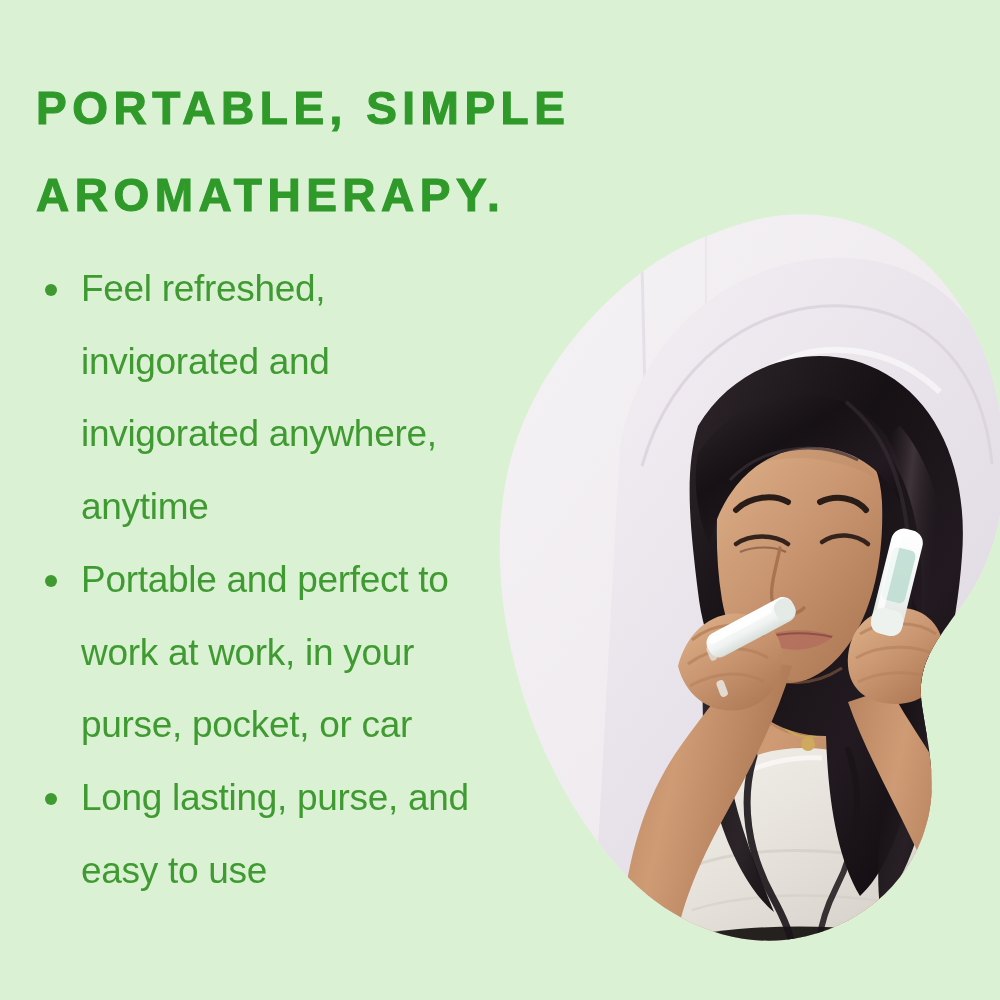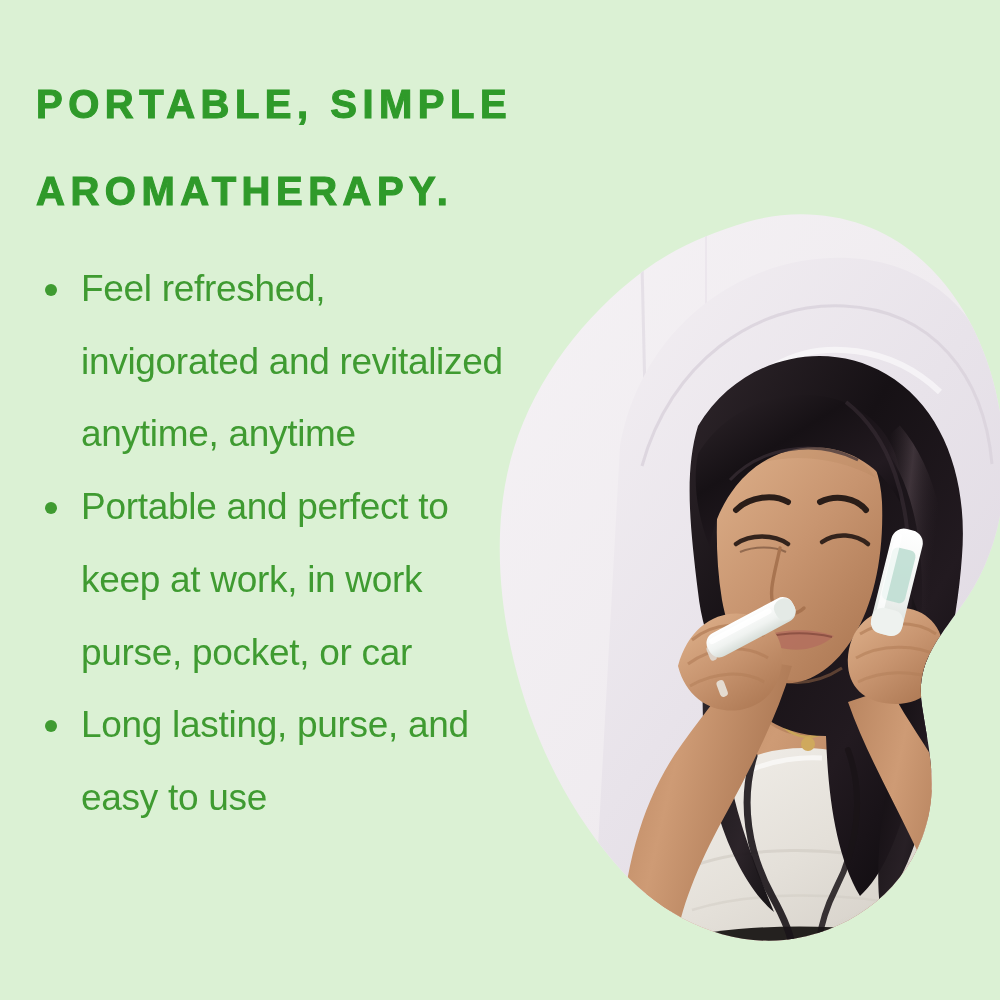--- a/index.html
+++ b/index.html
@@ -24,21 +24,21 @@
 
   
   #heading {
     position: absolute;
     left: 36px;
     top: 34px;
     width: 700px;
     color: #2f9a2a;
     font-family: "Liberation Sans", sans-serif;
     font-weight: 700;
-    font-size: 40px;
+    font-size: 46px;
     line-height: 87px;
     letter-spacing: 5.5px;
     text-transform: uppercase;
     white-space: pre-line;
     -webkit-text-stroke: 1.1px #2f9a2a;
   }
 
   
   #bullets {
     position: absolute;
@@ -92,25 +92,25 @@
 <body>
 
 <div id="canvas">
 
   <h1 id="heading">Portable, Simple
 Aromatherapy.</h1>
 
   <ul id="bullets">
     <li class="bullet-item">
       <span class="bullet-dot"></span>
-      <span class="bullet-text">Feel refreshed, invigorated and revitalized anytime, anytime</span>
+      <span class="bullet-text">Feel refreshed, invigorated and invigorated anywhere, anytime</span>
     </li>
     <li class="bullet-item">
       <span class="bullet-dot"></span>
-      <span class="bullet-text">Portable and perfect to keep at work, in work purse, pocket, or car</span>
+      <span class="bullet-text">Portable and perfect to work at work, in your purse, pocket, or car</span>
     </li>
     <li class="bullet-item">
       <span class="bullet-dot"></span>
       <span class="bullet-text">Long lasting, purse, and easy to use</span>
     </li>
   </ul>
 
   <div id="photo-blob">
     <svg viewBox="0 0 520 760" xmlns="http://www.w3.org/2000/svg" aria-hidden="true">
       <defs>

